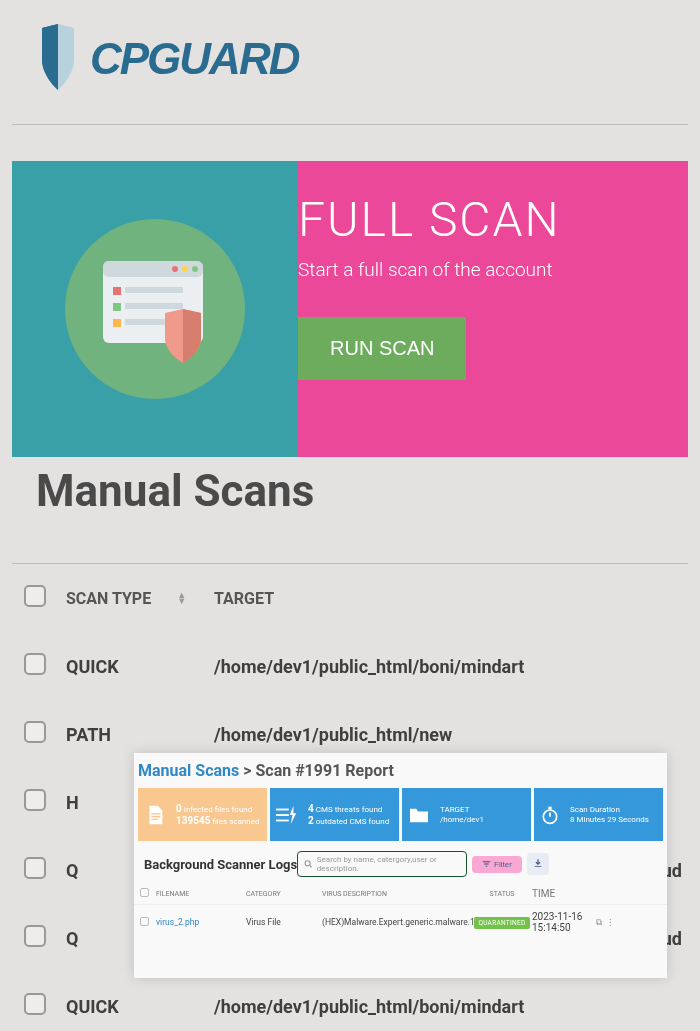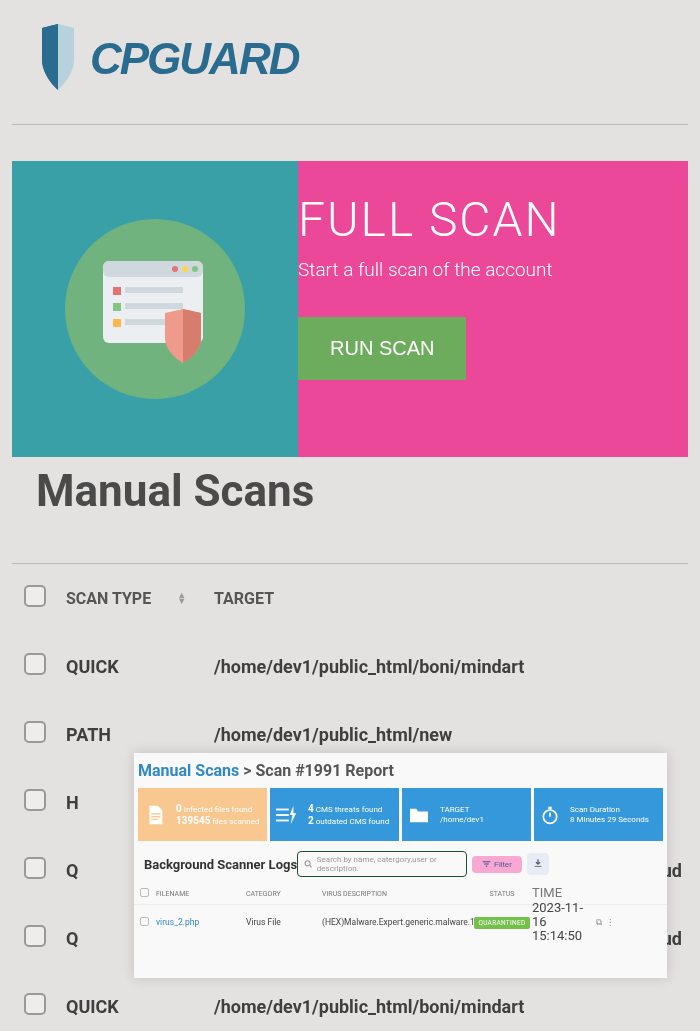--- a/index.html
+++ b/index.html
@@ -58,21 +58,21 @@
   .dl-btn { background:#e8ecf5; border:none; border-radius:4px; width:22px; height:22px; cursor:pointer; color:#4a5b8a; font-size:10px; }
 
   .log-thead, .log-row { display:flex; align-items:center; padding:0 6px; }
   .log-thead { font-size:7px; color:#777; text-transform:uppercase; height:22px; border-bottom:1px solid #eee; }
   .log-row { height:34px; font-size:8.5px; color:#444; }
   .lc-cb { width:16px; }
   .lc-file { width:90px; }
   .lc-cat { width:76px; }
   .lc-desc { width:150px; }
   .lc-status { width:60px; text-align:center; }
-  .lc-time { width:64px; font-size:13px; line-height:1.1; }
+  .lc-time { width:64px; font-size:10px; line-height:1.1; }
   .lc-act { flex:1; display:flex; gap:4px; justify-content:flex-start; align-items:center; color:#888; }
   .lc-act span { cursor:pointer; }
   .scb { width:9px; height:9px; border:1px solid #bbb; border-radius:2px; display:inline-block; }
   .badge-q { background:#73c04a; color:#fff; font-size:6.5px; padding:2px 4px; border-radius:2px; letter-spacing:.3px; }
   .file-link { color:#2f88c7; }
 </style>
 </head>
 <body>
 
 <div class="page">

